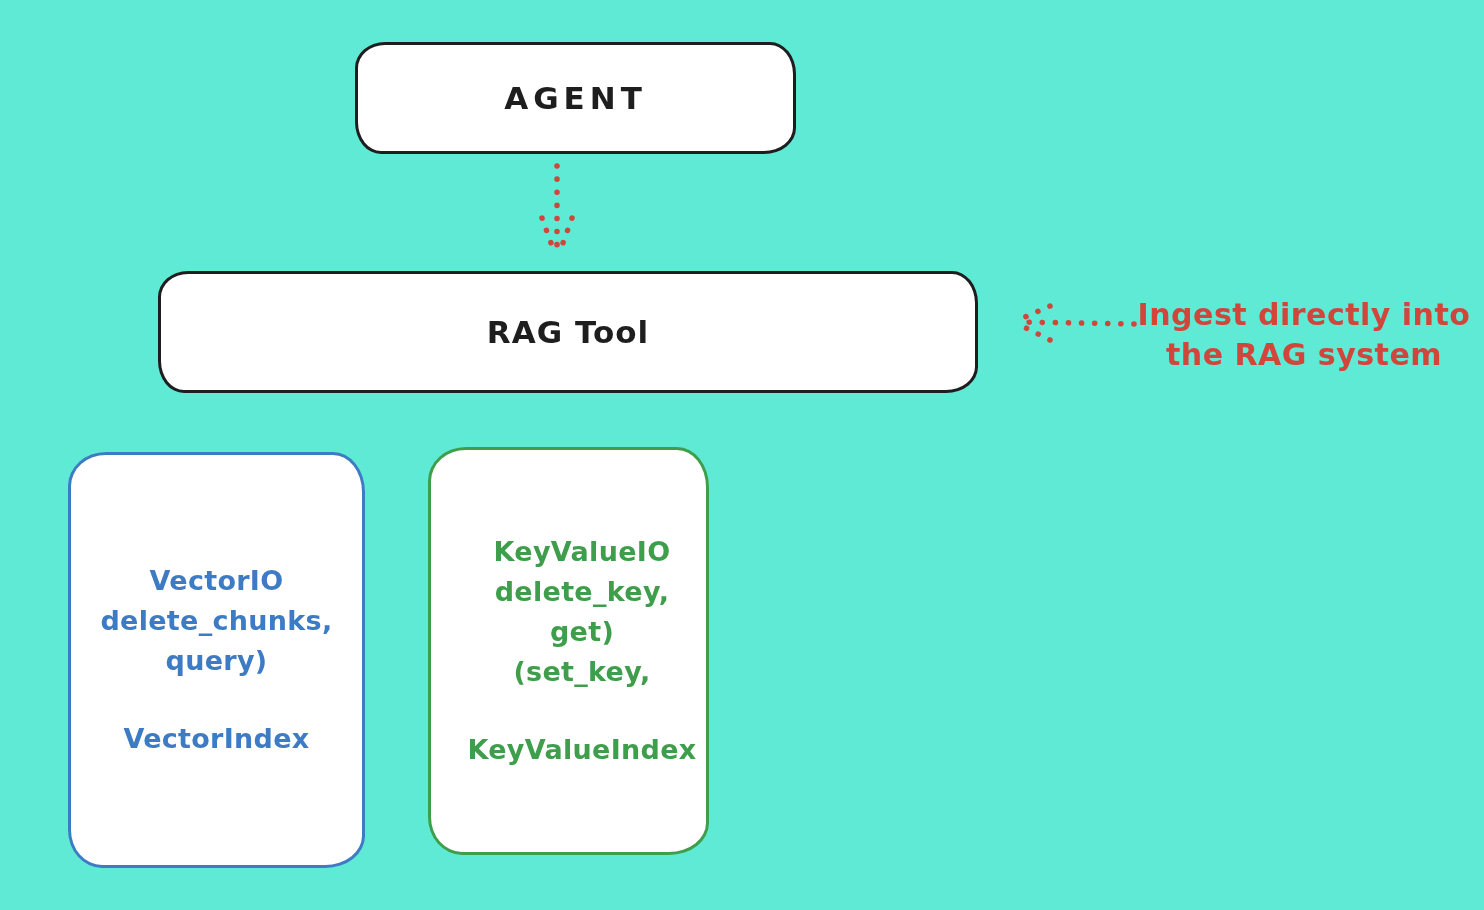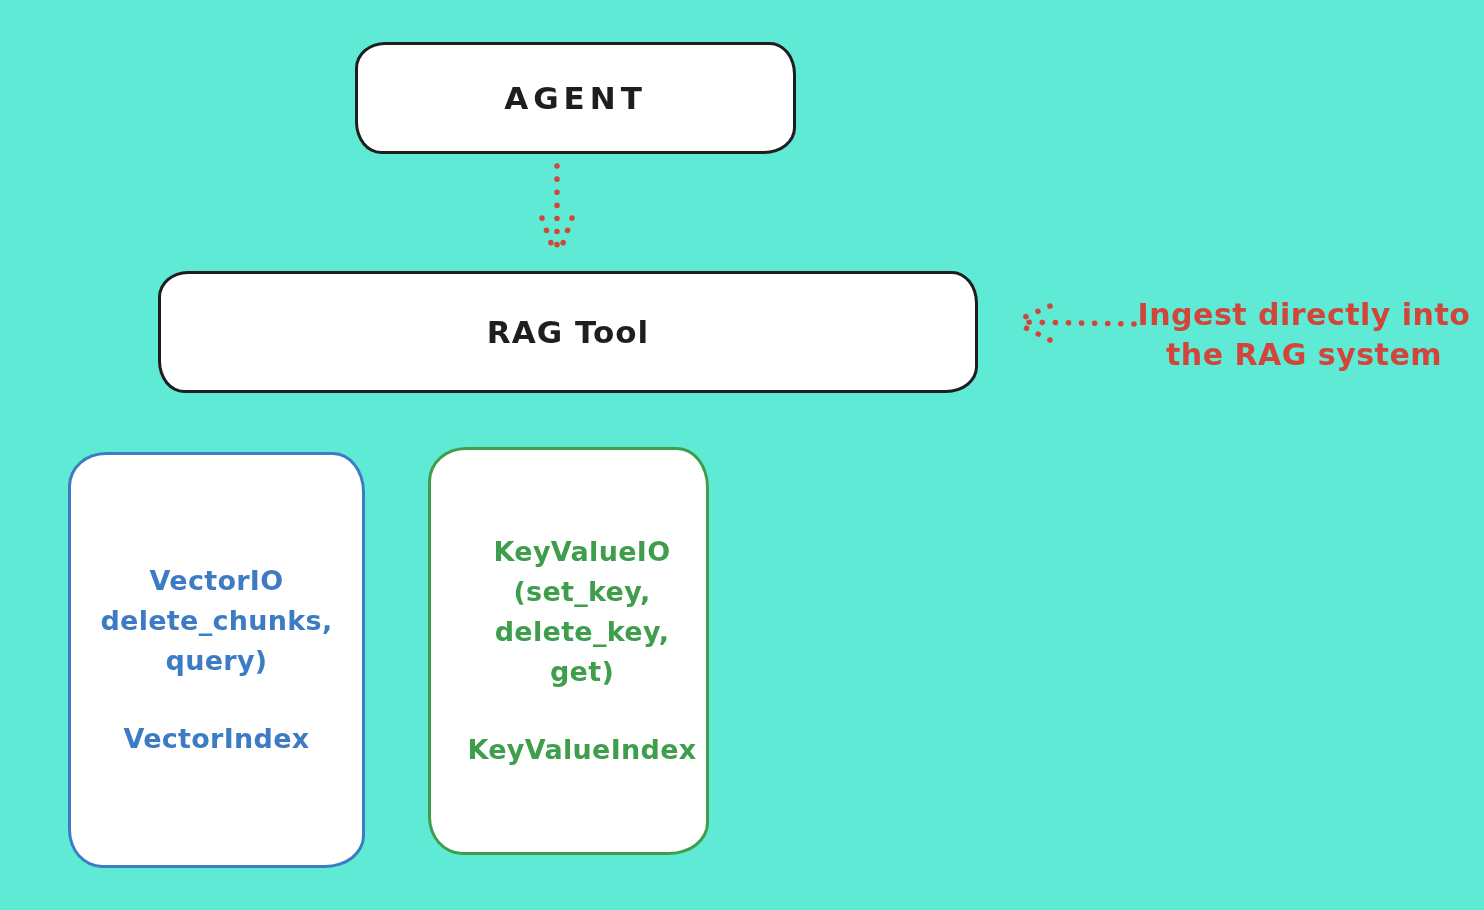--- a/index.html
+++ b/index.html
@@ -109,20 +109,20 @@
       <span>VectorIO</span>
       <span>delete_chunks,</span>
       <span>query)</span>
     </div>
     <div>VectorIndex</div>
   </div>
 
   <div class="backend-box backend-keyvalue" style="border-color: rgb(63, 158, 75); color: rgb(63, 158, 75); padding-left: 27px;">
     <div class="backend-lines">
       <span>KeyValueIO</span>
+      <span>delete_key, get)</span>
       <span>(set_key,</span>
-      <span>delete_key, get)</span>
     </div>
     <div>KeyValueIndex</div>
   </div>
 
 
 </div>
 
 </body></html>

